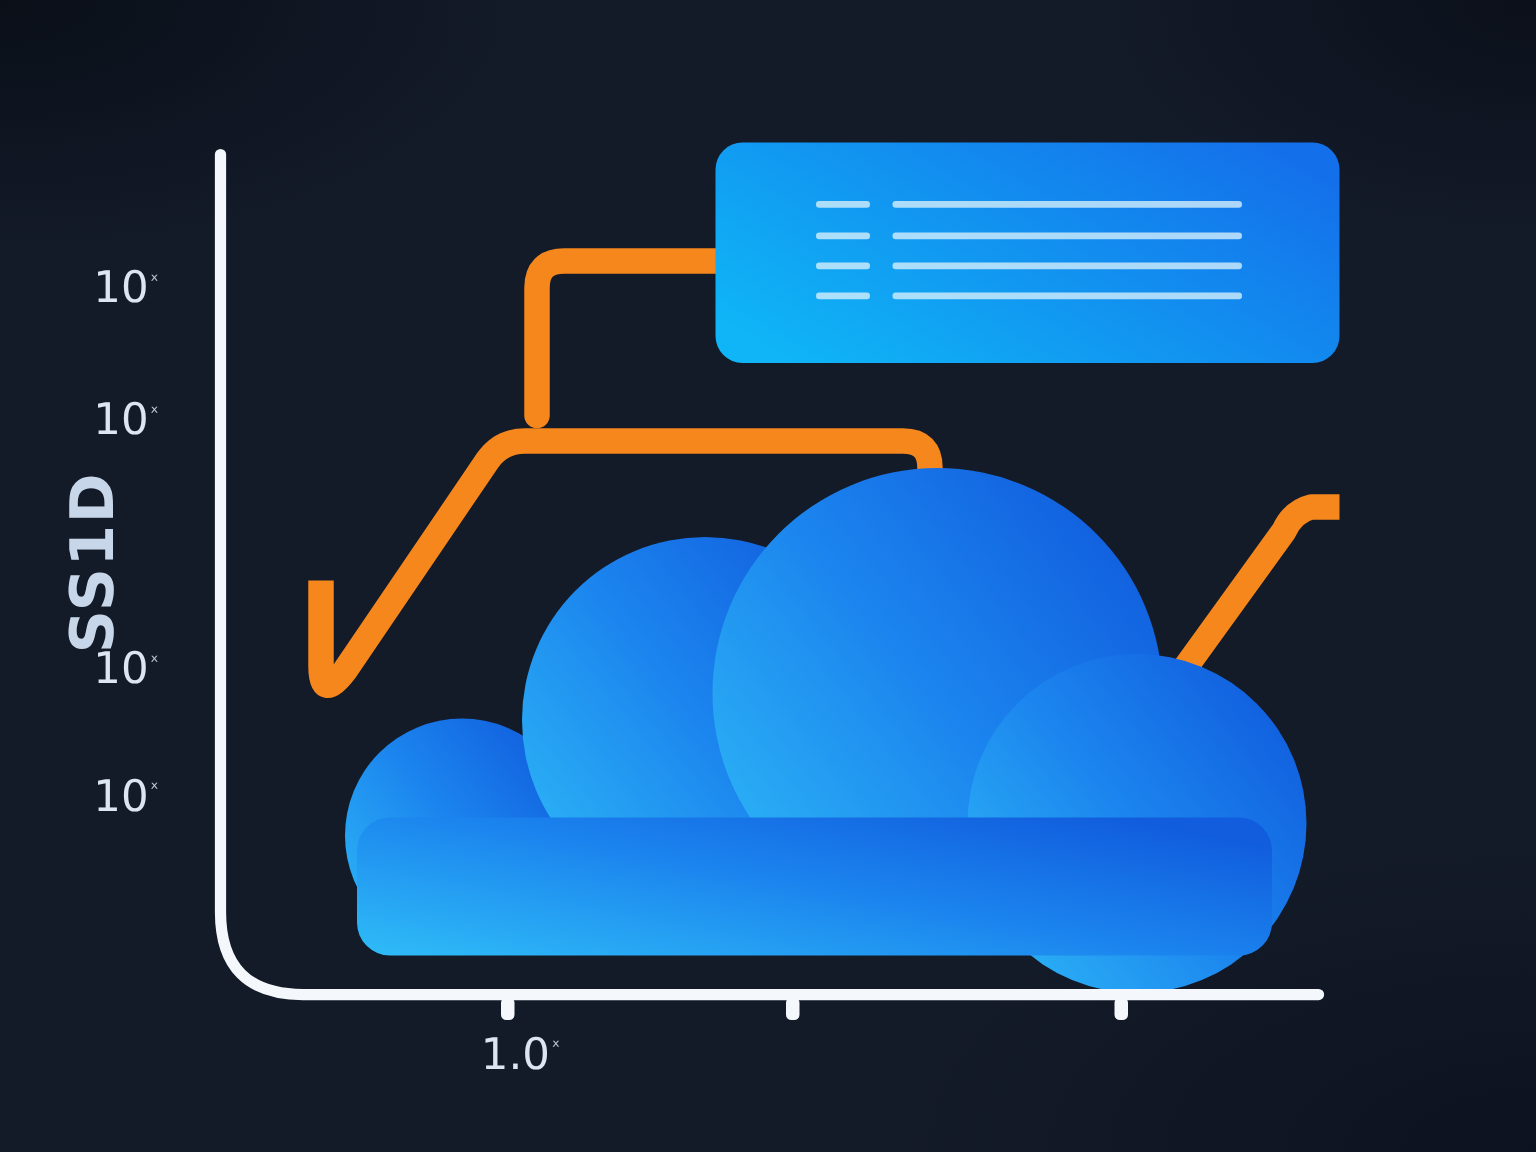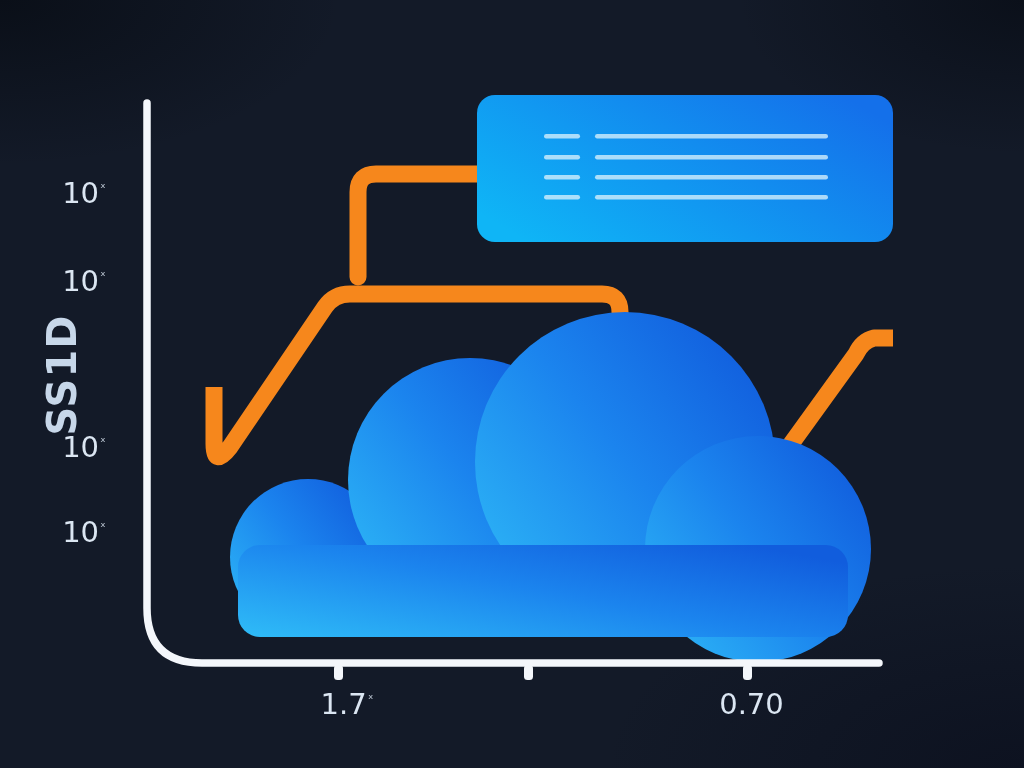--- a/index.html
+++ b/index.html
@@ -92,19 +92,16 @@
     <span>10</span><sup>ˣ</sup>
   </div>
   <div class="ylab" style="top:425px">
     <span>10</span><sup>ˣ</sup>
   </div>
   <div class="ylab" style="top:510px">
     <span>10</span><sup>ˣ</sup>
   </div>
 
   <div class="xlab" style="left:287px">
-    <span>1.7</span><sup>ˣ</sup>
-  </div>
-  <div class="xlab" style="left:692px">
-    <span>0.70</span><sup></sup>
+    <span>1.0</span><sup>ˣ</sup>
   </div>
 
 </div>
 
 </body></html>

